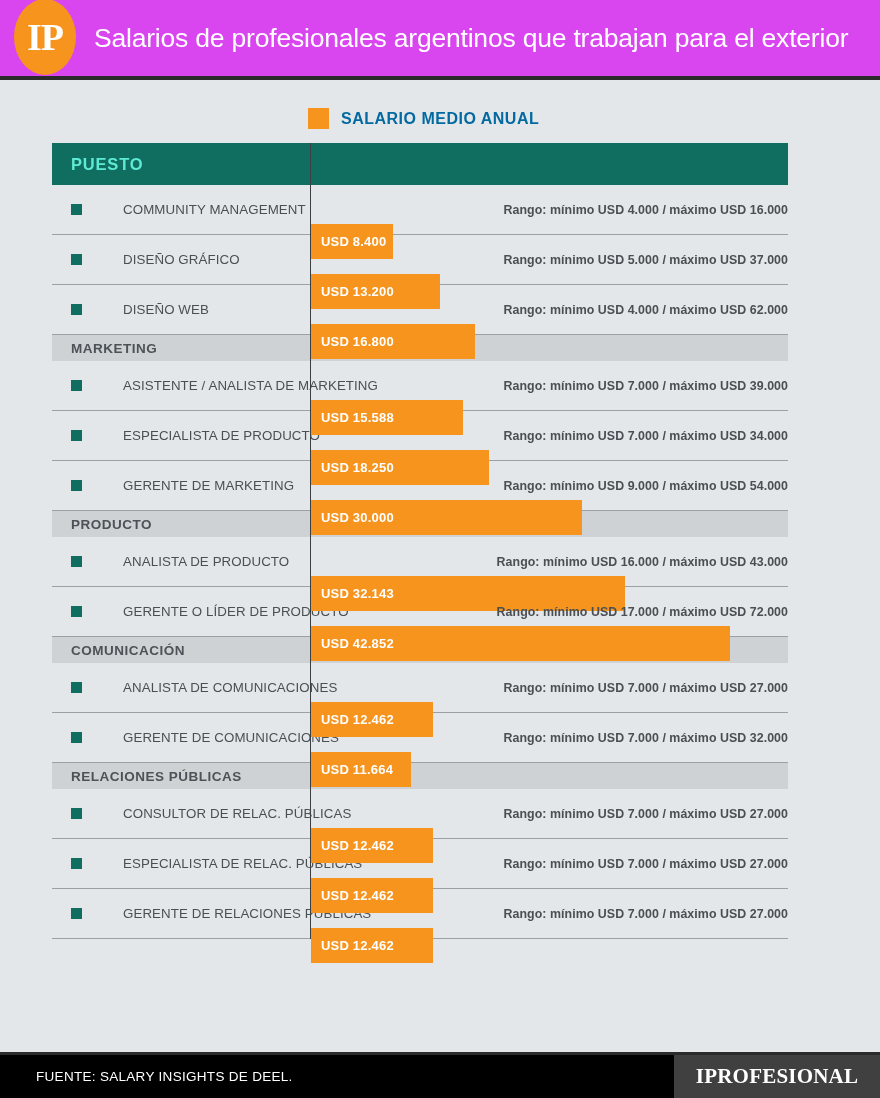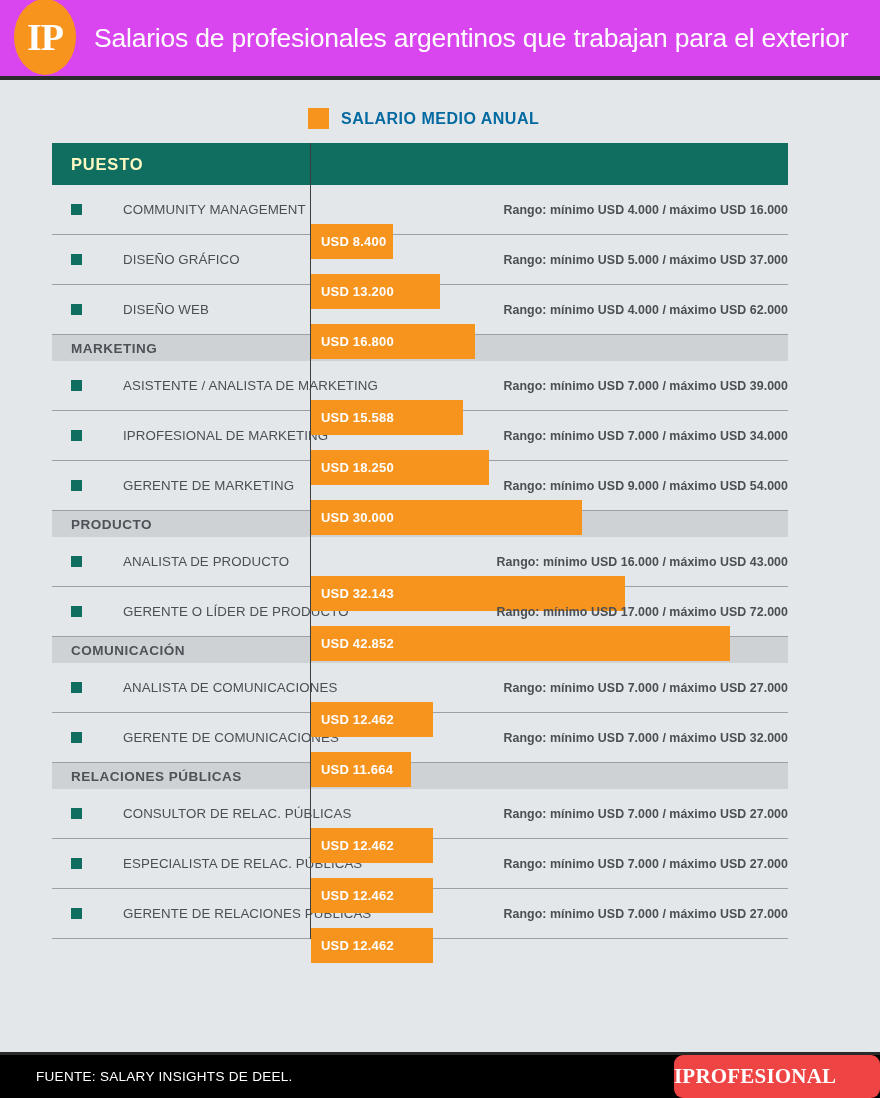--- a/index.html
+++ b/index.html
@@ -92,21 +92,21 @@
     z-index: 4;
   }
   .thead {
     height: 42px;
     background: #0f6e5f;
     display: flex;
     align-items: center;
     position: relative;
   }
   .thead .puesto {
-    color: #fef9c3;
+    color: #5eead4;
     font-size: 16.5px;
     font-weight: bold;
     letter-spacing: 0.8px;
     padding-left: 19px;
   }
 
   .section-band {
     height: 26px;
     background: #ced2d4;
     display: flex;
@@ -209,24 +209,24 @@
     font-size: 13.5px;
     padding-left: 36px;
     letter-spacing: 0.3px;
   }
   .footer-brand {
     position: absolute;
     right: 0;
     top: 0;
     bottom: 0;
     width: 206px;
-    background: #ef4444;
-    display: flex;
-    align-items: center;
-    border-radius: 9px;
+    background: #404040;
+    display: flex;
+    align-items: center;
+    justify-content: center;
   }
   .footer-brand span {
     color: #ffffff;
     font-family: "Liberation Serif", serif;
     font-size: 21px;
     font-weight: bold;
     letter-spacing: 0.2px;
   }
 </style>
 </head>
@@ -299,21 +299,21 @@
         <div class="cell-bar">
           <div class="bar" style="width: 152px;">
             <span class="bar-value">USD 15.588</span>
           </div>
           <div class="range">Rango: mínimo USD 7.000 / máximo USD 39.000</div>
         </div>
       </div>
       <div class="row">
         <div class="cell-label">
           <span class="bullet"></span>
-          <span class="job-name">IPROFESIONAL DE MARKETING</span>
+          <span class="job-name">ESPECIALISTA DE PRODUCTO</span>
         </div>
         <div class="cell-bar">
           <div class="bar" style="width: 178px;">
             <span class="bar-value">USD 18.250</span>
           </div>
           <div class="range">Rango: mínimo USD 7.000 / máximo USD 34.000</div>
         </div>
       </div>
       <div class="row">
         <div class="cell-label">

